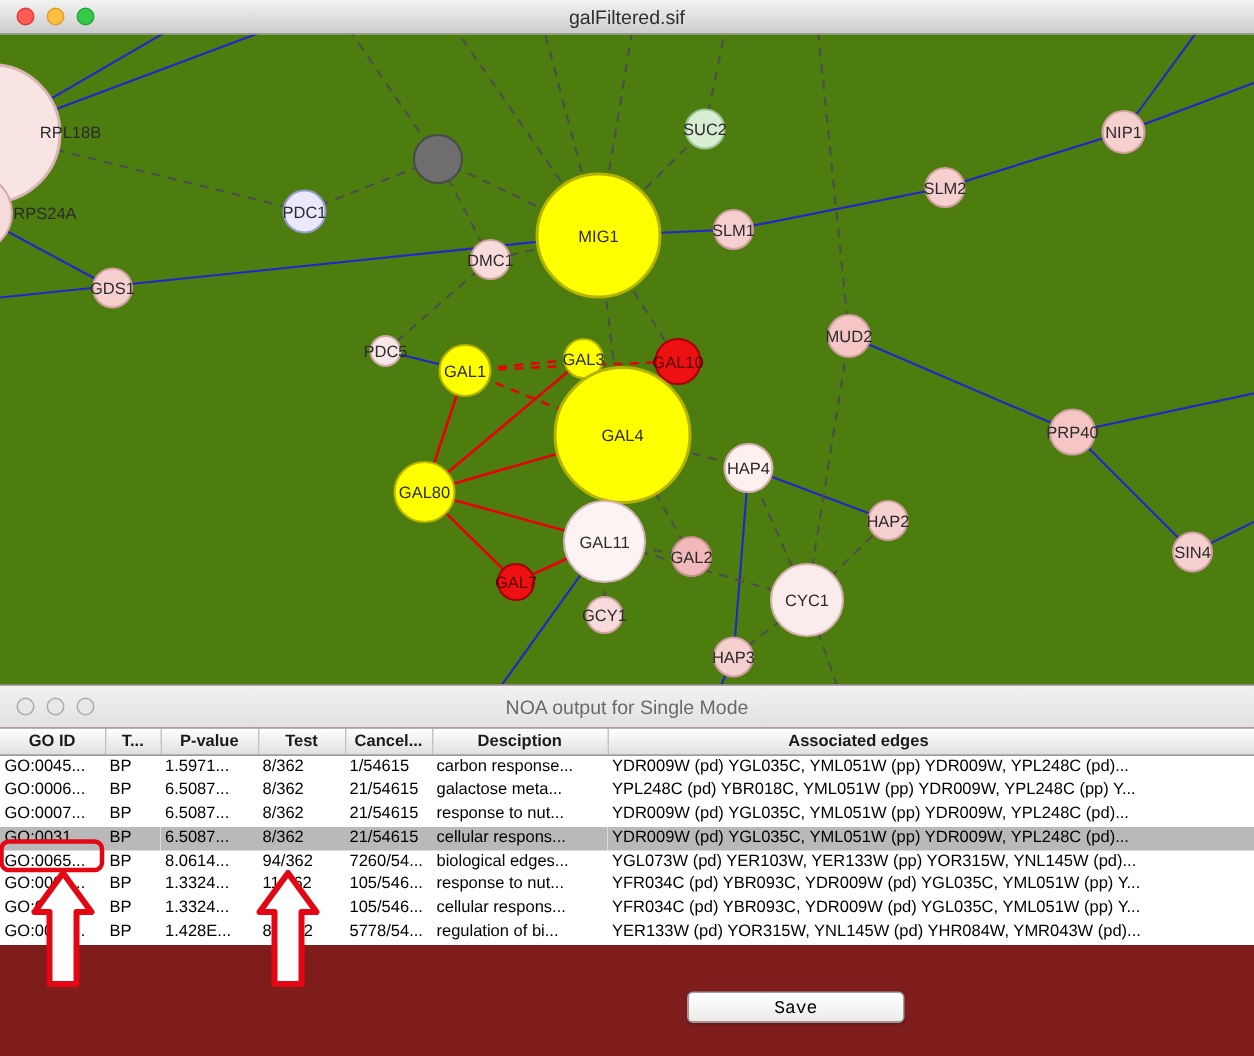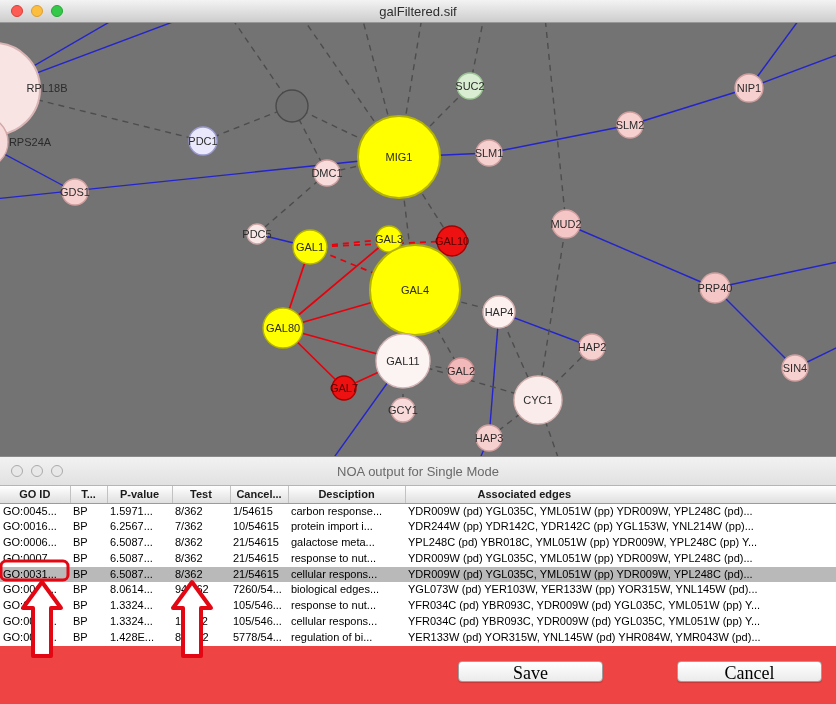--- a/index.html
+++ b/index.html
@@ -10,34 +10,34 @@
   .titlebar{position:relative;height:22px;background:linear-gradient(#f3f3f3,#cdcdcd);border-bottom:1px solid #979797;display:flex;align-items:center;justify-content:center}
   .titlebar .title{font-size:13px;font-weight:400;color:#2e2e2e}
   .lights{position:absolute;left:11px;top:0;bottom:0;display:flex;align-items:center;gap:8px}
   .light{width:12px;height:12px;border-radius:50%;box-sizing:border-box}
   .light-red{background:#fc5c54;border:1px solid #dd3c34}
   .light-yellow{background:#fcbe3e;border:1px solid #dd9e33}
   .light-green{background:#35c94a;border:1px solid #29a436}
   .light-gray{background:#e8e8e8;border:1px solid #ababab}
 
   .top-window{position:absolute;top:0;left:0;width:836px;height:456px;background:#fff}
-  .canvas{position:relative;width:836px;height:490px;background:#737373;overflow:hidden}
+  .canvas{position:relative;width:836px;height:490px;background:#4d7c0f;overflow:hidden}
   .canvas svg{display:block}
 
-  .bottom-window{position:absolute;top:456px;left:0;width:836px;height:248px;background:#ef4444;border-top:1px solid #8a8a8a;box-sizing:border-box}
+  .bottom-window{position:absolute;top:456px;left:0;width:836px;height:248px;background:#7f1d1d;border-top:1px solid #8a8a8a;box-sizing:border-box}
   .bottom-window .titlebar{height:28px;background:linear-gradient(#f2f2f2,#e1e1e1);border-bottom:1px solid #b5b5b5}
   .bottom-window .title{color:#6a6a6a}
 
   table.go-table{border-collapse:collapse;table-layout:fixed;width:836px;background:#fff;font-size:11px}
   .go-table th{height:17px;font-weight:700;color:#1a1a1a;background:linear-gradient(#ffffff,#dfdfdf);border-right:1px solid #c2c2c2;border-bottom:1px solid #9b9b9b;white-space:nowrap;overflow:hidden;text-align:center;padding:0;box-sizing:border-box}
-  .go-table th:last-child{text-align:left;padding-left:72px;border-right:none}
+  .go-table th:last-child{text-align:left;padding-left:120px;border-right:none}
   .go-table td{height:15.8px;line-height:15.8px;padding:0 2px 0 3px;white-space:nowrap;overflow:hidden;color:#000;box-sizing:border-box}
   .go-table tr.selected td{background:#b9b9b9}
 
-  .mac-btn{position:absolute;top:204px;height:21px;border:1px solid #9e9e9e;border-radius:4px;background:linear-gradient(#ffffff,#ebebeb);font-size:18px;font-family:Liberation Serif, serif;color:#000;box-shadow:0 1px 1px rgba(0,0,0,.18);cursor:default}
+  .mac-btn{position:absolute;top:204px;height:21px;border:1px solid #9e9e9e;border-radius:4px;background:linear-gradient(#ffffff,#ebebeb);font-size:12px;font-family:Liberation Mono, monospace;color:#000;box-shadow:0 1px 1px rgba(0,0,0,.18);cursor:default}
   .btn-save{left:458px;width:145px}
   .btn-cancel{left:677px;width:145px}
 
   .overlay{position:absolute;top:0;left:0;pointer-events:none;z-index:50}
 </style>
 </head>
 <body>
 
 <div class="screen">
 
@@ -201,29 +201,20 @@
           <tr>
             <td>GO:0045...</td>
             <td>BP</td>
             <td>1.5971...</td>
             <td>8/362</td>
             <td>1/54615</td>
             <td>carbon response...</td>
             <td>YDR009W (pd) YGL035C, YML051W (pp) YDR009W, YPL248C (pd)...</td>
           </tr>
           <tr>
-            <td>GO:0016...</td>
-            <td>BP</td>
-            <td>6.2567...</td>
-            <td>7/362</td>
-            <td>10/54615</td>
-            <td>protein import i...</td>
-            <td>YDR244W (pp) YDR142C, YDR142C (pp) YGL153W, YNL214W (pp)...</td>
-          </tr>
-          <tr>
             <td>GO:0006...</td>
             <td>BP</td>
             <td>6.5087...</td>
             <td>8/362</td>
             <td>21/54615</td>
             <td>galactose meta...</td>
             <td>YPL248C (pd) YBR018C, YML051W (pp) YDR009W, YPL248C (pp) Y...</td>
           </tr>
           <tr>
             <td>GO:0007...</td>
@@ -276,21 +267,20 @@
             <td>1.428E...</td>
             <td>80/362</td>
             <td>5778/54...</td>
             <td>regulation of bi...</td>
             <td>YER133W (pd) YOR315W, YNL145W (pd) YHR084W, YMR043W (pd)...</td>
           </tr>
         </tbody>
     </table>
 
     <button class="mac-btn btn-save">Save</button>
-    <button class="mac-btn btn-cancel">Cancel</button>
   </div>
 
   <svg class="overlay" width="836" height="704" viewBox="0 0 836 704">
       <rect x="1" y="561" width="67" height="19" rx="5" fill="none" stroke="#e30613" stroke-width="3"></rect>
       <polygon points="42,582 61,608 51,608 51,656 33,656 33,608 23,608" fill="#ffffff" stroke="#e30613" stroke-width="4" stroke-linejoin="round"></polygon>
       <polygon points="192,582 211,608 201,608 201,656 183,656 183,608 173,608" fill="#ffffff" stroke="#e30613" stroke-width="4" stroke-linejoin="round"></polygon>
     </svg>
 
 </div>
 

